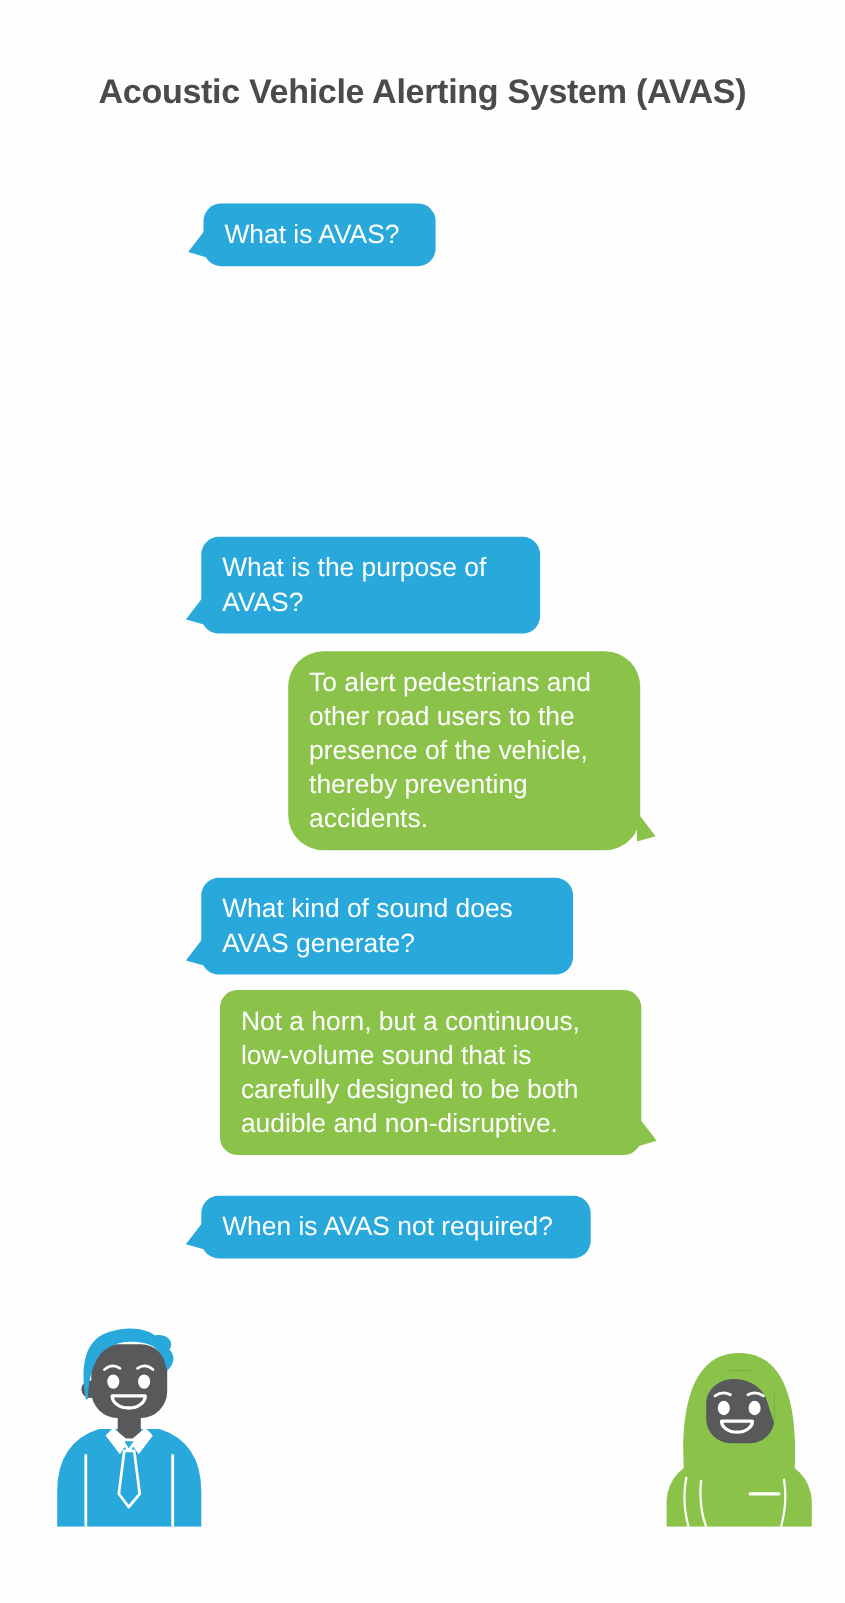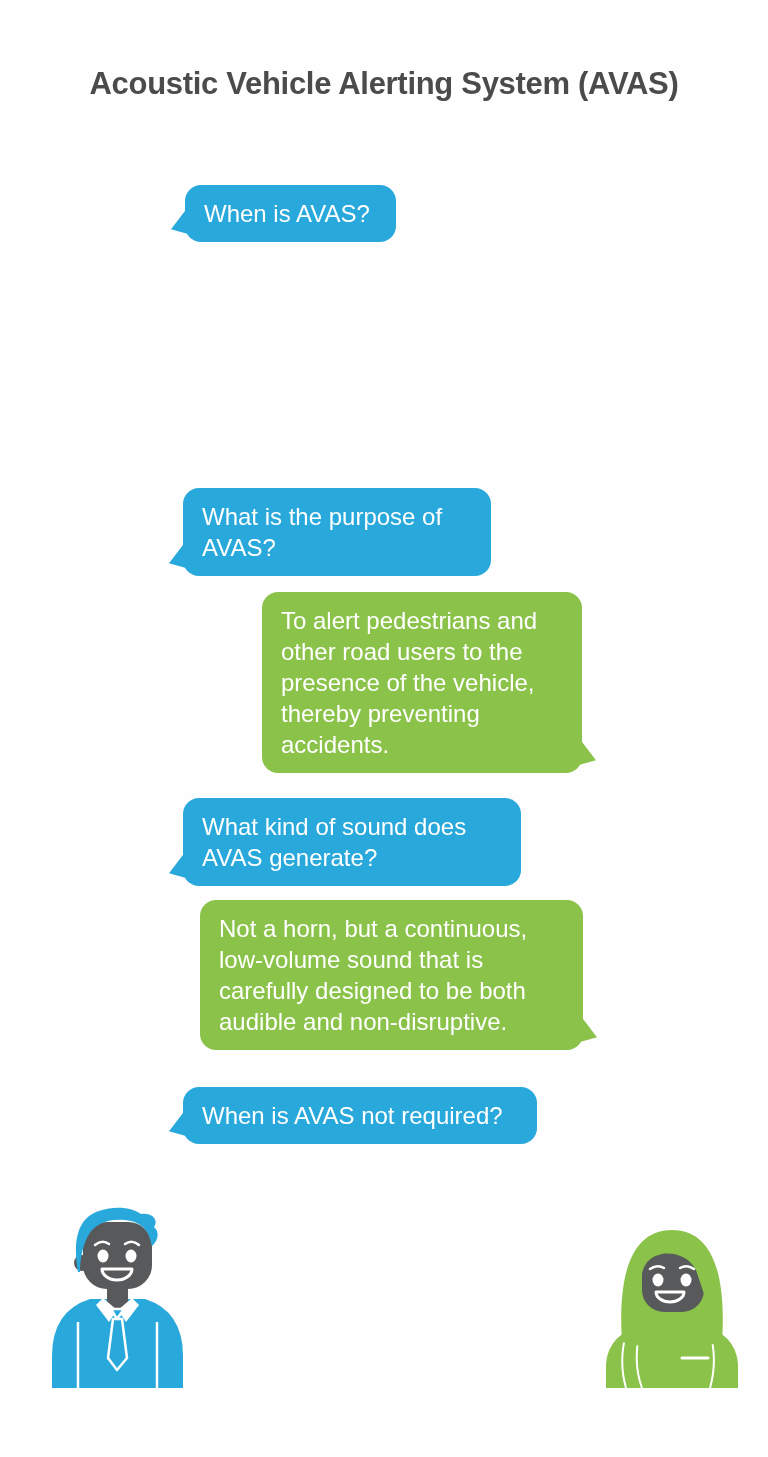--- a/index.html
+++ b/index.html
@@ -48,39 +48,39 @@
   }
   .bubble.green::before {
     right: -14px;
     background: var(--answer-bubble, #8BC34A);
     clip-path: polygon(0 0, 100% 82%, 0 100%);
   }
   
   .msg-0 { left: 185px; top: 185px; width: 211px; }
   .msg-1 { left: 202px; top: 258px; width: 377px; }
   .msg-2 { left: 183px; top: 488px; width: 308px; }
-  .msg-3 { left: 262px; top: 592px; width: 320px; }
+  .msg-3 { left: 262px; top: 592px; width: 320px; border-radius: 32px; }
   .msg-4 { left: 183px; top: 798px; width: 338px; }
   .msg-5 { left: 200px; top: 900px; width: 383px; }
   .msg-6 { left: 183px; top: 1063px; width: 354px; margin-top: 24px; }
   .msg-7 { left: 218px; top: 1138px; width: 363px; }
 
   .avatar { position: absolute; }
   .avatar-man   { left: 45px;  top: 1206px; width: 145px; height: 182px; }
   .avatar-woman { left: 598px; top: 1222px; width: 148px; height: 166px; }
   .avatar svg { display: block; width: 100%; height: 100%; }
 </style>
 </head>
 <body>
 
 <div class="stage">
 
   <div class="title">Acoustic Vehicle Alerting System (AVAS)</div>
 
-  <div class="bubble blue msg-0">When is AVAS?</div>
+  <div class="bubble blue msg-0">What is AVAS?</div>
   <div class="bubble blue msg-2">What is the purpose of AVAS?</div>
   <div class="bubble green msg-3">To alert pedestrians and other road users to the presence of the vehicle, thereby preventing accidents.</div>
   <div class="bubble green msg-5">Not a horn, but a continuous, low-volume sound that is carefully designed to be both audible and non-disruptive.</div>
   <div class="bubble blue msg-4">What kind of sound does AVAS generate?</div>
   <div class="bubble blue msg-6">When is AVAS not required?</div>
 
   <div class="avatar avatar-man">
     <svg viewBox="0 0 145 182" xmlns="http://www.w3.org/2000/svg">
 
       <path d="M7,182 L7,150 Q7,105 45,93 L100,93 Q138,105 138,150 L138,182 Z" fill="var(--question-bubble, #29A8DB)"></path>

